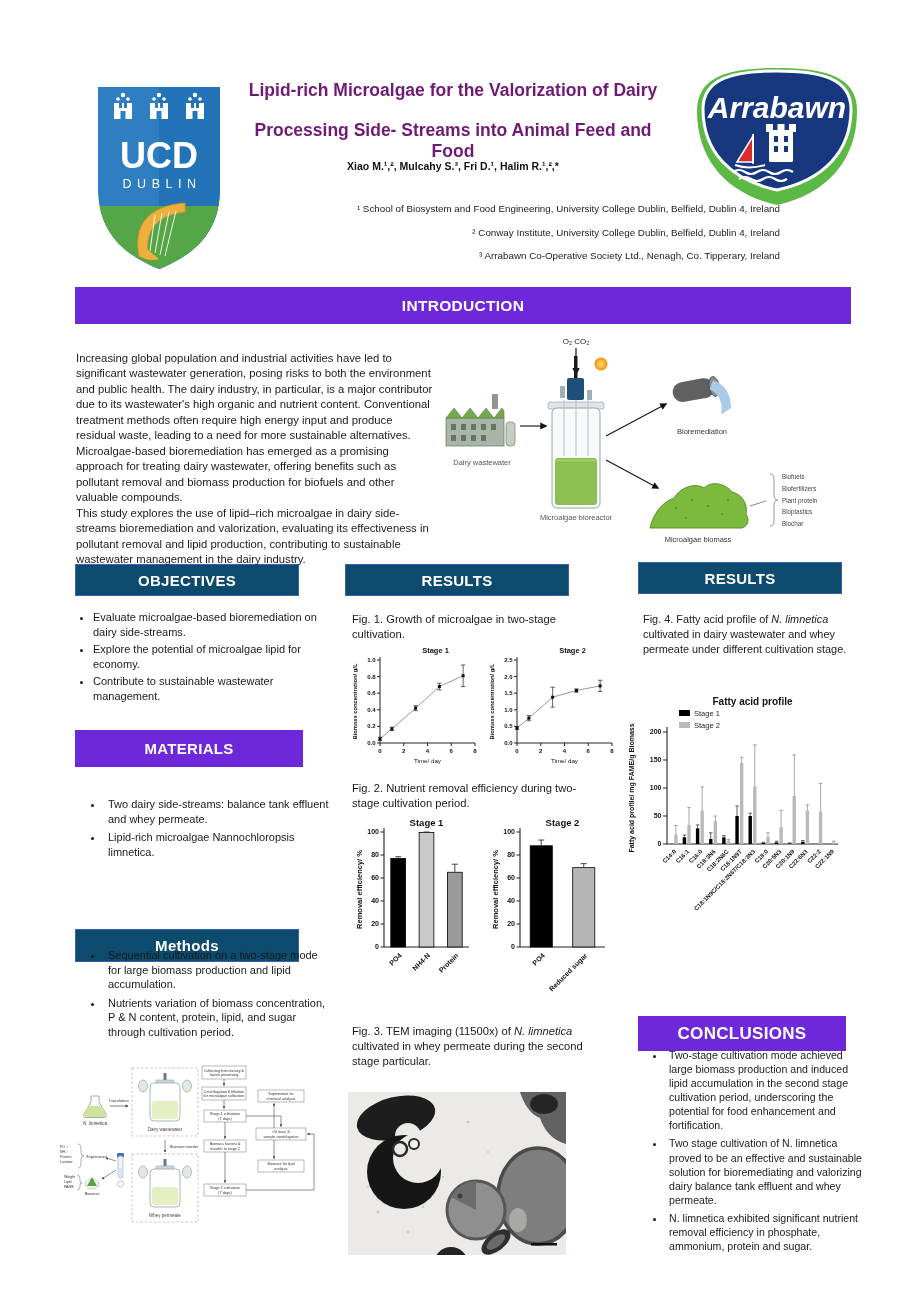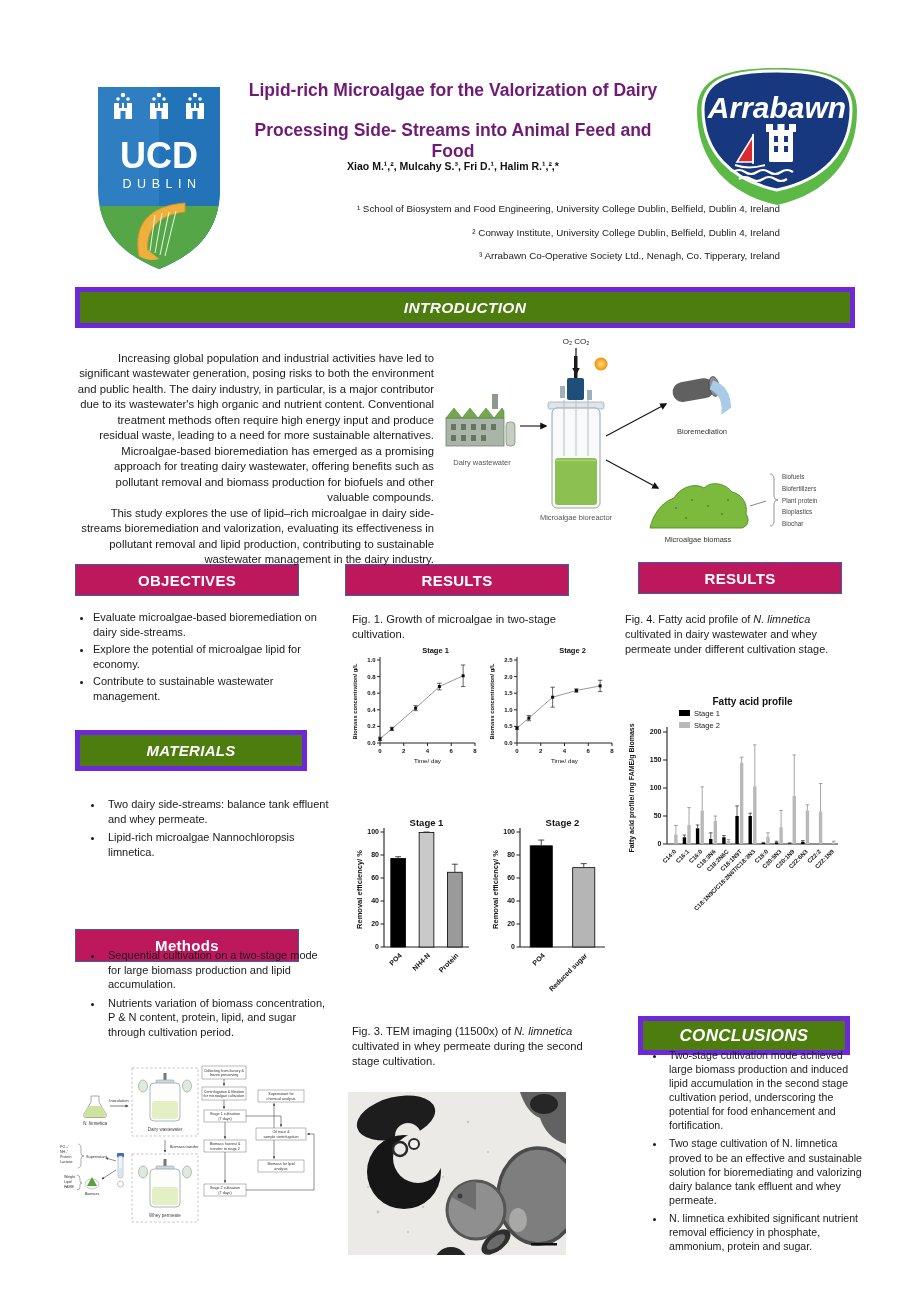--- a/index.html
+++ b/index.html
@@ -1,24 +1,24 @@
 <!DOCTYPE html>
 <html><head>
 <meta charset="utf-8">
 <style>
   html,body{margin:0;padding:0;background:#ffffff;font-family:"Liberation Sans",sans-serif;}
   #page{position:relative;width:922px;height:1303px;background:#fff;overflow:hidden;}
   .abs{position:absolute;}
   .banner{position:absolute;color:#fff;font-weight:bold;display:flex;align-items:center;justify-content:center;letter-spacing:.3px;}
-  .banner.green{background:#4d7c0f;border:5px solid #6d28d9;font-style:italic;}
-  .banner.blue{background:#be185d;border:1px solid #3a61ad;}
+  .banner.green{background:#6d28d9;border:3px solid #6d28d9;}
+  .banner.blue{background:#0c4a6e;border:1px solid #3a61ad;}
   .title-line{position:absolute;left:238px;width:430px;text-align:center;font-weight:bold;font-size:17.5px;color:#701a75;}
   .authors{position:absolute;left:238px;width:430px;text-align:center;font-weight:bold;font-size:10.5px;color:#111;}
   .affils{position:absolute;left:120px;width:660px;text-align:right;font-size:9.8px;color:#1a1a1a;line-height:23.5px;}
-  .bodytext{position:absolute;font-size:11.3px;line-height:1.37;color:#1a1a1a;white-space:pre-line;text-align:right;}
+  .bodytext{position:absolute;font-size:11.3px;line-height:1.37;color:#1a1a1a;white-space:pre-line;}
   ul.bullets{position:absolute;margin:0;padding-left:15px;color:#1a1a1a;list-style-type:disc;}
   ul.bullets li{margin-bottom:3px;}
   ul.obj{font-size:11px;line-height:1.32;width:235px;}
   ul.mat,ul.met{font-size:11px;line-height:1.32;width:225px;padding-left:24px;}
   ul.mat li,ul.met li{padding-left:4px;margin-bottom:4px;}
   ul.conc{font-size:10.6px;line-height:1.33;width:200px;padding-left:18px;}
   ul.conc li{padding-left:3px;margin-bottom:4px;}
   .caption{position:absolute;font-size:11.2px;line-height:1.36;color:#1a1a1a;}
   .caption .sp{font-style:italic;}
   svg text{font-family:"Liberation Sans",sans-serif;}
@@ -426,20 +426,21 @@
       <line x1="89.375" y1="47.204" x2="89.375" y2="43.884" stroke="#3c3c3c" stroke-width="0.8"></line>
       <line x1="87.175" y1="47.204" x2="91.575" y2="47.204" stroke="#3c3c3c" stroke-width="0.8"></line>
       <line x1="87.175" y1="43.884" x2="91.575" y2="43.884" stroke="#3c3c3c" stroke-width="0.8"></line>
       <rect x="87.875" y="44.044" width="3" height="3" fill="#0d0d0d"></rect>
       <line x1="113.125" y1="46.54" x2="113.125" y2="35.252" stroke="#3c3c3c" stroke-width="0.8"></line>
       <line x1="110.925" y1="46.54" x2="115.325" y2="46.54" stroke="#3c3c3c" stroke-width="0.8"></line>
       <line x1="110.925" y1="35.252" x2="115.325" y2="35.252" stroke="#3c3c3c" stroke-width="0.8"></line>
       <rect x="111.625" y="39.39600000000001" width="3" height="3" fill="#0d0d0d"></rect>
     </svg>
 
+  <div class="caption" style="left:352px;top:781px;width:246px;">Fig. 2. Nutrient removal efficiency during two-stage cultivation period.</div>
   <svg class="abs" style="left:353px;top:816px;" width="128" height="197">
       <line x1="31" y1="12" x2="31" y2="131" stroke="#222" stroke-width="1.1"></line>
       <line x1="31" y1="131" x2="116" y2="131" stroke="#222" stroke-width="1.1"></line>
       <line x1="27.5" y1="131" x2="31" y2="131" stroke="#222" stroke-width="1"></line>
       <text x="26" y="133.3" text-anchor="end" font-size="7" font-weight="bold" fill="#111">0</text>
       <line x1="27.5" y1="108" x2="31" y2="108" stroke="#222" stroke-width="1"></line>
       <text x="26" y="110.3" text-anchor="end" font-size="7" font-weight="bold" fill="#111">20</text>
       <line x1="27.5" y1="85" x2="31" y2="85" stroke="#222" stroke-width="1"></line>
       <text x="26" y="87.3" text-anchor="end" font-size="7" font-weight="bold" fill="#111">40</text>
       <line x1="27.5" y1="62" x2="31" y2="62" stroke="#222" stroke-width="1"></line>
@@ -484,21 +485,21 @@
       <line x1="52.25" y1="29.799999999999997" x2="52.25" y2="24.049999999999997" stroke="#333" stroke-width="0.9"></line>
       <line x1="49.25" y1="24.049999999999997" x2="55.25" y2="24.049999999999997" stroke="#333" stroke-width="0.9"></line>
       <text x="56.25" y="140" text-anchor="end" font-size="7" font-weight="bold" fill="#111" transform="rotate(-45 56.25 140)">PO4</text>
       <rect x="83.7" y="51.650000000000006" width="22.1" height="79.35" fill="#b5b5b5" stroke="#000" stroke-width="0.8"></rect>
       <line x1="94.75" y1="51.650000000000006" x2="94.75" y2="47.625" stroke="#333" stroke-width="0.9"></line>
       <line x1="91.75" y1="47.625" x2="97.75" y2="47.625" stroke="#333" stroke-width="0.9"></line>
       <text x="98.75" y="140" text-anchor="end" font-size="7" font-weight="bold" fill="#111" transform="rotate(-45 98.75 140)">Reduced sugar</text>
     </svg>
 
   <div class="caption" style="left:352px;top:1024px;width:252px;">
-    <span>Fig. 3. TEM imaging (11500x) of </span><span class="sp">N. limnetica</span><span> cultivated in whey permeate during the second stage cultivation.</span>
+    <span>Fig. 3. TEM imaging (11500x) of </span><span class="sp">N. limnetica</span><span> cultivated in whey permeate during the second stage particular.</span>
   </div>
 
   <svg class="abs" style="left:348px;top:1092px;" width="218" height="163" viewBox="0 0 218 163">
     <defs>
         <clipPath id="temclip">
           <rect x="0" y="0" width="218" height="163"></rect>
         </clipPath>
       </defs>
     <g clip-path="url(#temclip)">
       <rect x="0" y="0" width="218" height="163" fill="#eceae6"></rect>
@@ -529,21 +530,21 @@
       <circle cx="112" cy="104" r="2.5" fill="#3c3c3c"></circle>
       <g transform="rotate(-38 148 150)">
           <ellipse cx="148" cy="150" rx="17" ry="9" fill="#2e2e2e"></ellipse>
           <ellipse cx="148" cy="150" rx="11" ry="5" fill="#6a6a6a"></ellipse>
         </g>
       <circle cx="103" cy="172" r="17" fill="#242424"></circle>
       <rect x="183" y="151" width="26" height="2.5" fill="#111"></rect>
     </g>
   </svg>
 
-  <div class="caption" style="left:625px;top:612px;width:212px;font-size:10.9px;">
+  <div class="caption" style="left:643px;top:612px;width:212px;font-size:10.9px;">
     <span>Fig. 4. Fatty acid profile of </span><span class="sp">N. limnetica</span><span> cultivated in dairy wastewater and whey permeate under different cultivation stage.</span>
   </div>
 
   <svg class="abs" style="left:625px;top:694px;" width="225" height="250">
       <line x1="42" y1="33" x2="42" y2="150" stroke="#222" stroke-width="1.1"></line>
       <line x1="42" y1="150" x2="213" y2="150" stroke="#222" stroke-width="1.1"></line>
       <line x1="38" y1="150" x2="42" y2="150" stroke="#222" stroke-width="1"></line>
       <text x="36.5" y="152.3" text-anchor="end" font-size="7" font-weight="bold" fill="#111">0</text>
       <line x1="38" y1="122" x2="42" y2="122" stroke="#222" stroke-width="1"></line>
       <text x="36.5" y="124.3" text-anchor="end" font-size="7" font-weight="bold" fill="#111">50</text>

